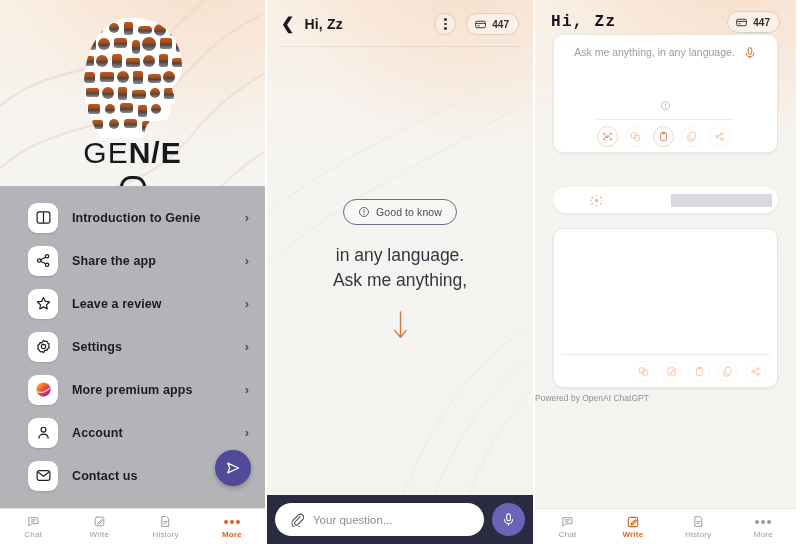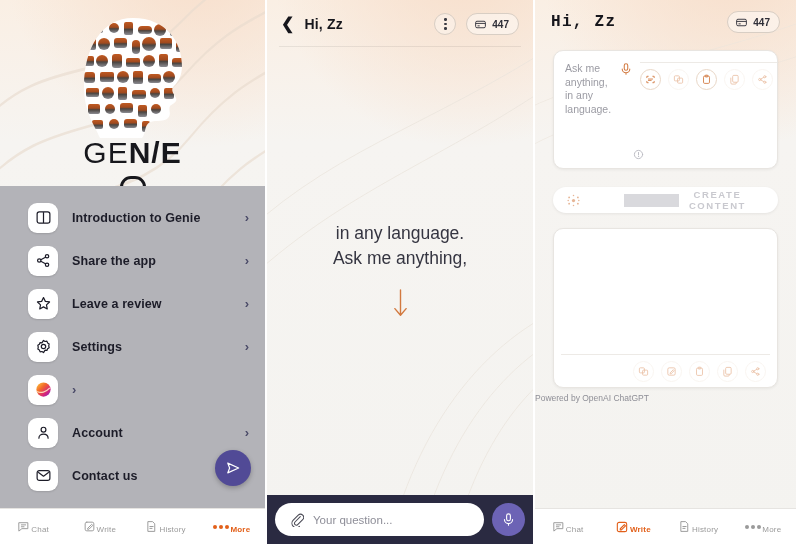--- a/index.html
+++ b/index.html
@@ -67,21 +67,21 @@
     box-shadow: 0 2px 5px rgba(0,0,0,.25);
   }
 
   
   .nav {
     position: absolute; left: 0; right: 0; bottom: 0; height: 36px;
     background: #ffffff; display: flex; align-items: center;
     border-top: 1px solid #e6e4e1;
   }
   .nav-item {
-    flex: 1; display: flex; flex-direction: row; align-items: flex-end; justify-content: center; gap: 1px;
+    flex: 1; display: flex; flex-direction: column; align-items: center; justify-content: center; gap: 1px;
   }
   .nav-label { font-size: 8px; color: #9a9a9a; letter-spacing: .2px; }
   .nav-item.active .nav-label { color: #e2601a; font-weight: 700; }
   .nav-ico { height: 15px; display: flex; align-items: center; justify-content: center; }
   .dots { display: flex; gap: 2px; }
   .dots i { width: 4px; height: 4px; border-radius: 50%; background: #9a9a9a; display: block; }
   .nav-item.active .dots i { background: #e2601a; }
 
   
   .p2 .topbar {
@@ -139,22 +139,22 @@
   }
   .greet3 {
     font-size: 16px; font-weight: 700; color: #16161c; letter-spacing: 1.3px;
     font-family: "Liberation Mono", monospace;
   }
   .card {
     background: #ffffff; border-radius: 10px; border: 1px solid #e8e5e1;
     box-shadow: 0 1px 3px rgba(0,0,0,.06);
   }
   .incard {
-    position: absolute; left: 18px; right: 18px; top: 50px; height: 119px;
-    display: flex; flex-direction: row; padding: 11px 11px 0 11px;
+    position: absolute; left: 18px; right: 18px; top: 34px; height: 119px;
+    display: flex; flex-direction: column; padding: 11px 11px 0 11px; align-items: center;
   }
   .ph-row { display: flex; align-items: flex-start; gap: 8px; }
   .ph { flex: 1; font-size: 10.5px; color: #9b9ba3; line-height: 1.3; }
   .info-wrap { flex: 1; display: flex; align-items: flex-end; justify-content: flex-end; padding-bottom: 4px; }
   .toolrow {
     border-top: 1px solid #edeae6; height: 33px; margin: 0 -4px;
     display: flex; align-items: center; justify-content: flex-end; gap: 7px; padding-right: 4px;
   }
   .tbtn {
     width: 21px; height: 21px; border-radius: 50%; border: 1px solid #e9d7c7;
@@ -334,20 +334,21 @@
                 <stop offset="0%" stop-color="#ffd23f"></stop>
                   <stop offset="38%" stop-color="#f2682a"></stop>
                 <stop offset="70%" stop-color="#d6247a"></stop>
                   <stop offset="100%" stop-color="#7a2bd0"></stop>
               </linearGradient>
             </defs>
             <circle cx="12" cy="12" r="9" fill="url(#sphg)"></circle>
             <path d="M4 14.5c4.5 2.5 11 1 16-4.5" fill="none" stroke="#fff2c9" stroke-width="1.6" opacity=".85"></path>
           </svg>
         </span>
+        <span class="mlabel">More premium apps</span>
         <span class="chev">›</span>
       </div>
 
       <div class="mrow">
         <span class="mtile">
           <svg width="17" height="17" viewBox="0 0 24 24" fill="none" stroke="#1c1c28" stroke-width="1.7" stroke-linecap="round">
             <circle cx="12" cy="8" r="3.4"></circle>
               <path d="M5.5 20c0-3.6 2.9-5.8 6.5-5.8s6.5 2.2 6.5 5.8"></path>
           </svg>
         </span>
@@ -440,20 +441,28 @@
         <svg width="13" height="13" viewBox="0 0 24 24" fill="none" stroke="#3a3a42" stroke-width="1.8" stroke-linejoin="round">
           <rect x="3" y="6" width="18" height="12" rx="2.5"></rect>
             <path d="M3 10h18M6.5 14.5h4"></path>
         </svg>
         <span>447</span>
       </span>
       <span class="sep2"></span>
     </div>
 
     <div class="center">
+      <div class="gtk">
+        <svg width="12" height="12" viewBox="0 0 24 24" fill="none" stroke="#5c5c74" stroke-width="1.9" stroke-linecap="round">
+          <circle cx="12" cy="12" r="9"></circle>
+            <path d="M12 7.5v5.5"></path>
+            <circle cx="12" cy="16.4" r=".2"></circle>
+        </svg>
+        <span>Good to know</span>
+      </div>
       <div class="ask">
         <div>in any language.</div>
         <div>Ask me anything,</div>
       </div>
       <span class="arrow-dn">
         <svg width="19" height="30" viewBox="0 0 20 32" fill="none" stroke="#d2793f" stroke-width="1.5" stroke-linecap="round" stroke-linejoin="round">
           <path d="M10 2v26M4 22l6 7 6-7"></path>
         </svg>
       </span>
     </div>
@@ -559,21 +568,20 @@
             <circle cx="19" cy="7" r="1.5"></circle>
           <circle cx="5" cy="17" r="1.5"></circle>
             <circle cx="19" cy="17" r="1.5"></circle>
             <circle cx="12" cy="4" r="1.2"></circle>
           <circle cx="12" cy="20" r="1.2"></circle>
             <circle cx="3.5" cy="12" r="1.2"></circle>
             <circle cx="20.5" cy="12" r="1.2"></circle>
         </svg>
       </span>
       <span class="vline"></span>
-      <span>CREATE CONTENT</span>
     </div>
 
     <div class="card outcard">
       <div class="outbody"></div>
       <div class="toolrow">
         <span class="tbtn dim">
           <svg width="11" height="11" viewBox="0 0 24 24" fill="none" stroke="#d2793f" stroke-width="1.9" stroke-linejoin="round">
             <rect x="3" y="4" width="11" height="11" rx="2"></rect>
               <rect x="10" y="9" width="11" height="11" rx="2"></rect>
           </svg>

